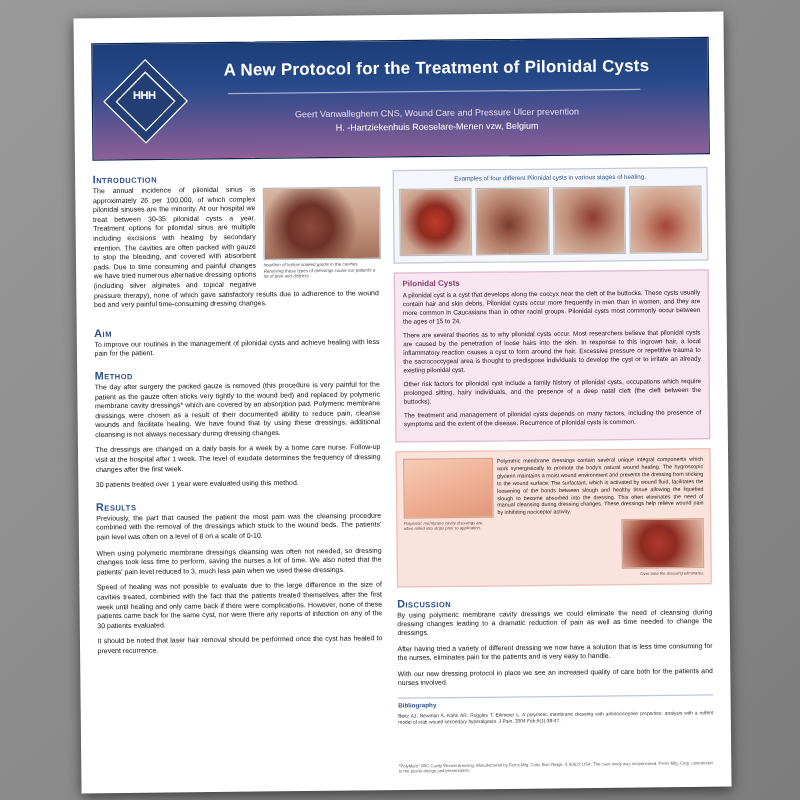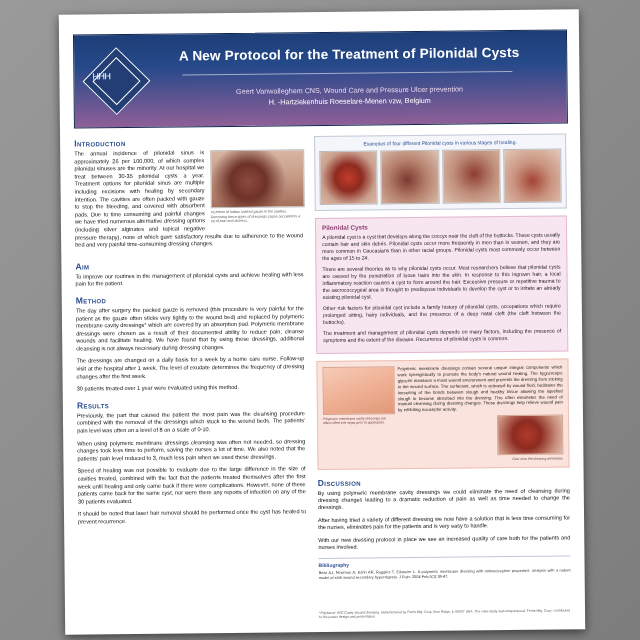--- a/index.html
+++ b/index.html
@@ -85,24 +85,24 @@
   .logo-inner {
     position: absolute;
     left: 6px; top: 6px;
     right: 6px; bottom: 6px;
     border: 1px solid #ffffff;
   }
   .logo-text {
     position: absolute;
     left: 18px; top: 36px;
     width: 46px;
-    text-align: left;
+    text-align: center;
     color: #ffffff;
     font-size: 9px;
-    font-weight: normal;
+    font-weight: bold;
     letter-spacing: -0.5px;
   }
 
   
   .col-left {
     position: absolute;
     left: 14px;
     top: 124px;
     width: 228px;
     color: #1a1a1a;

